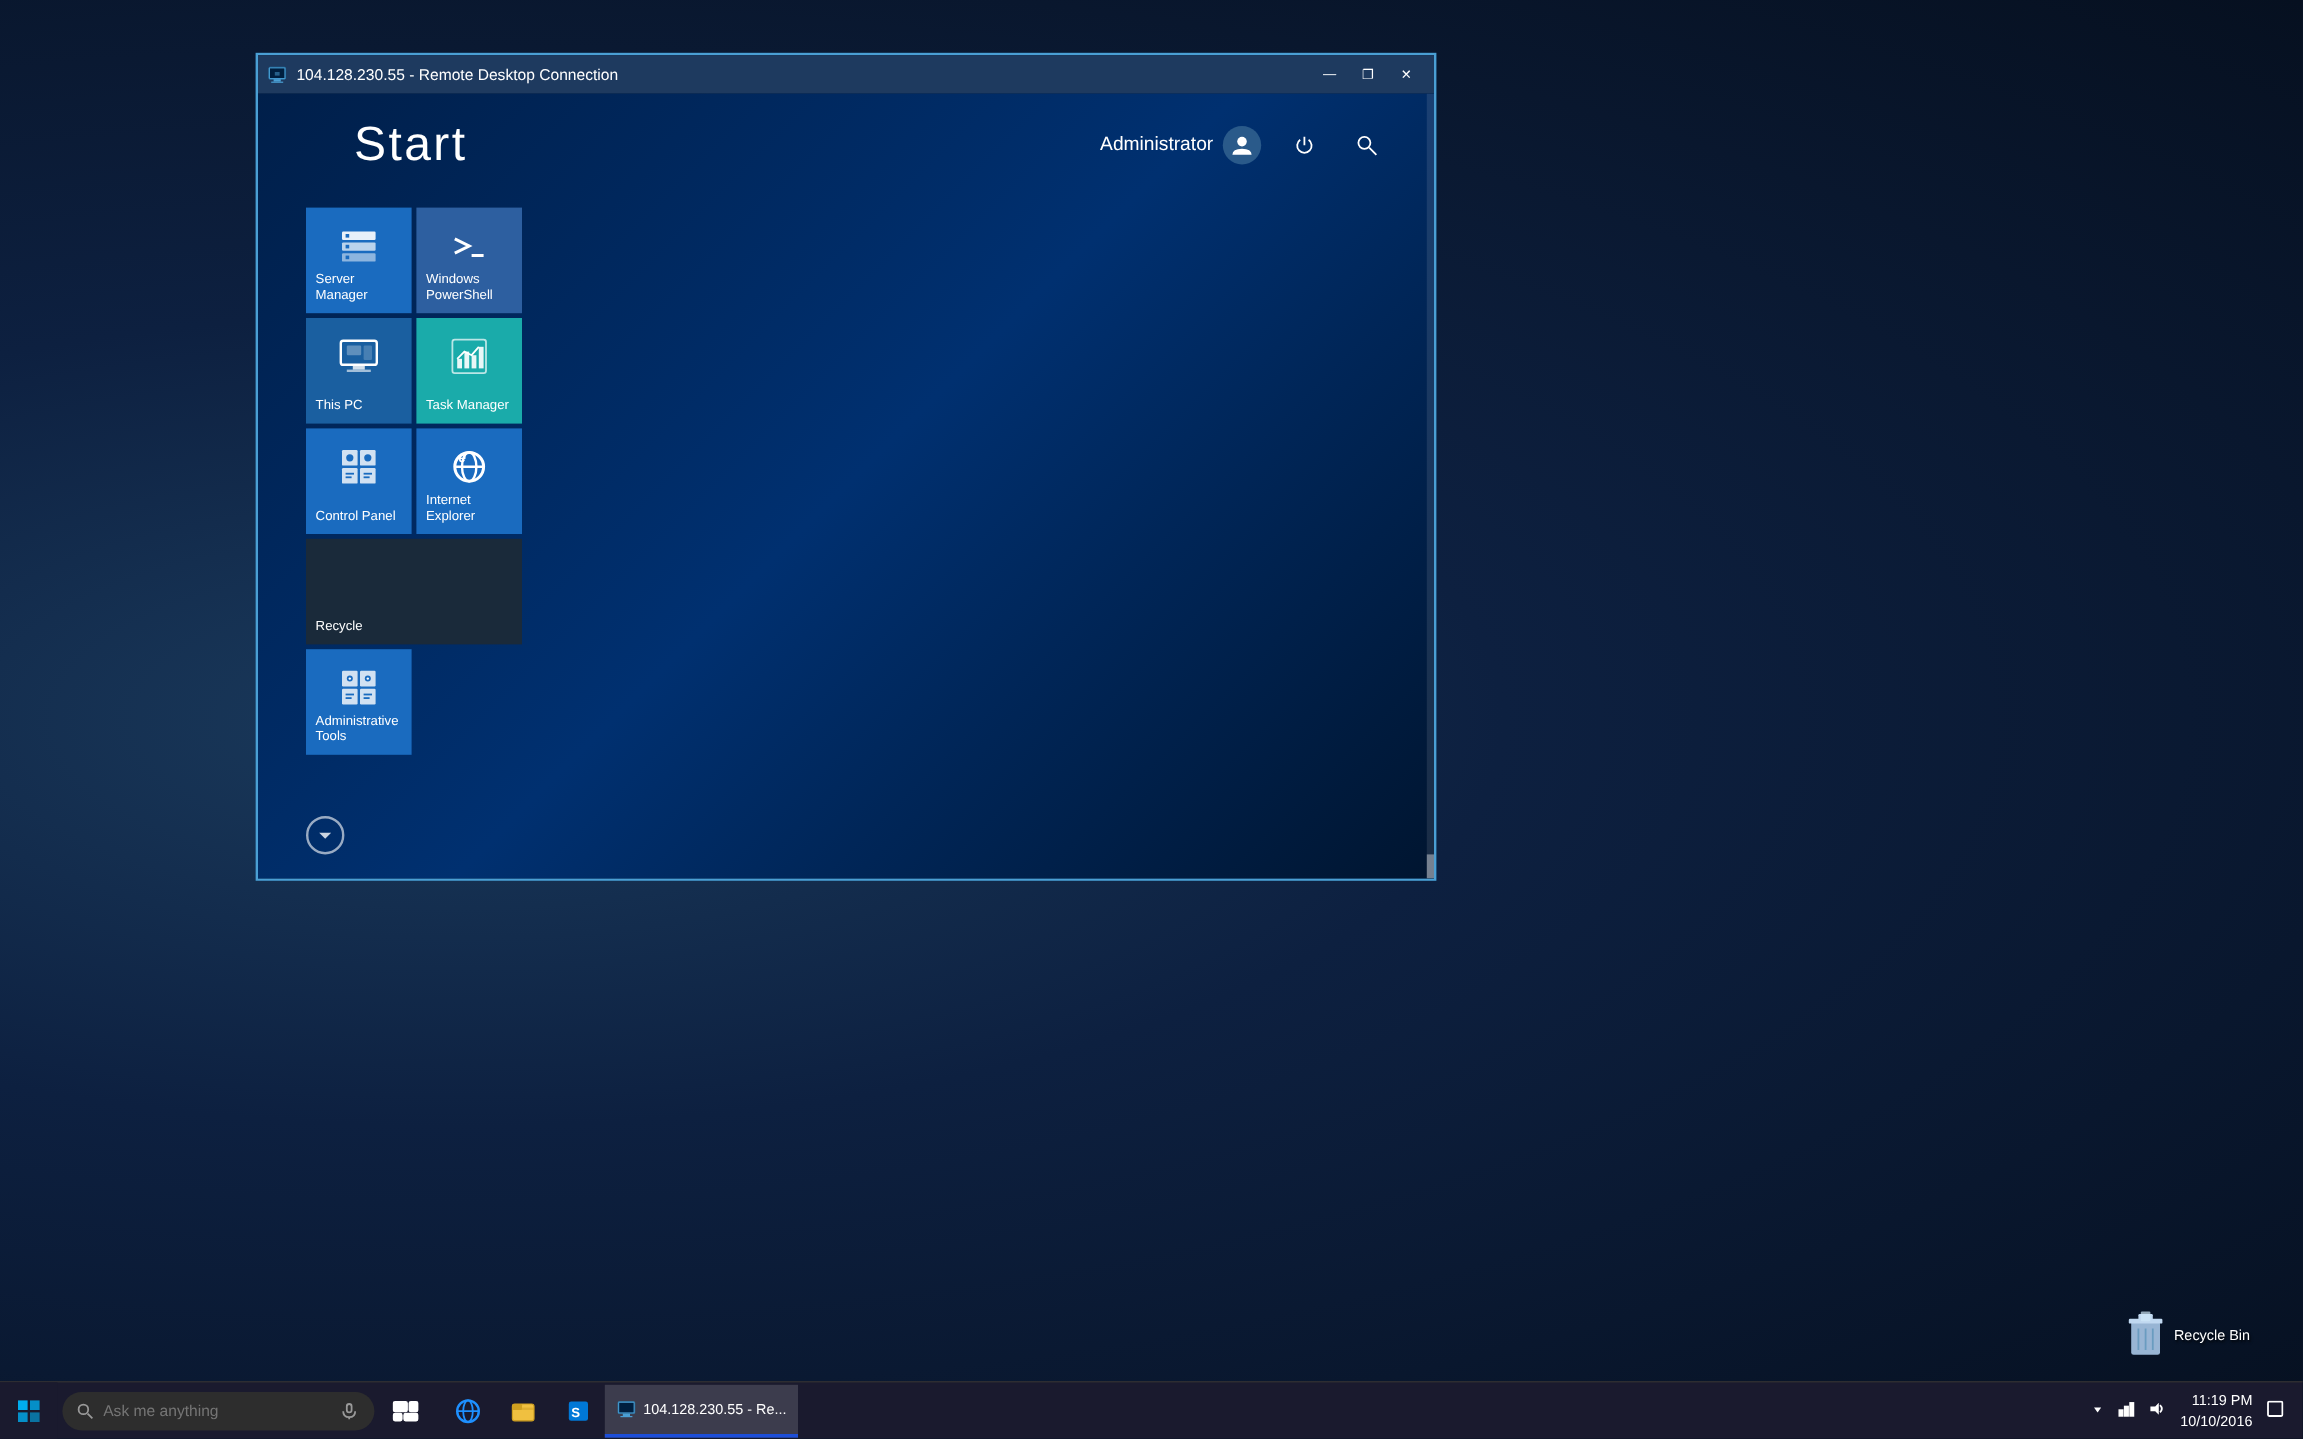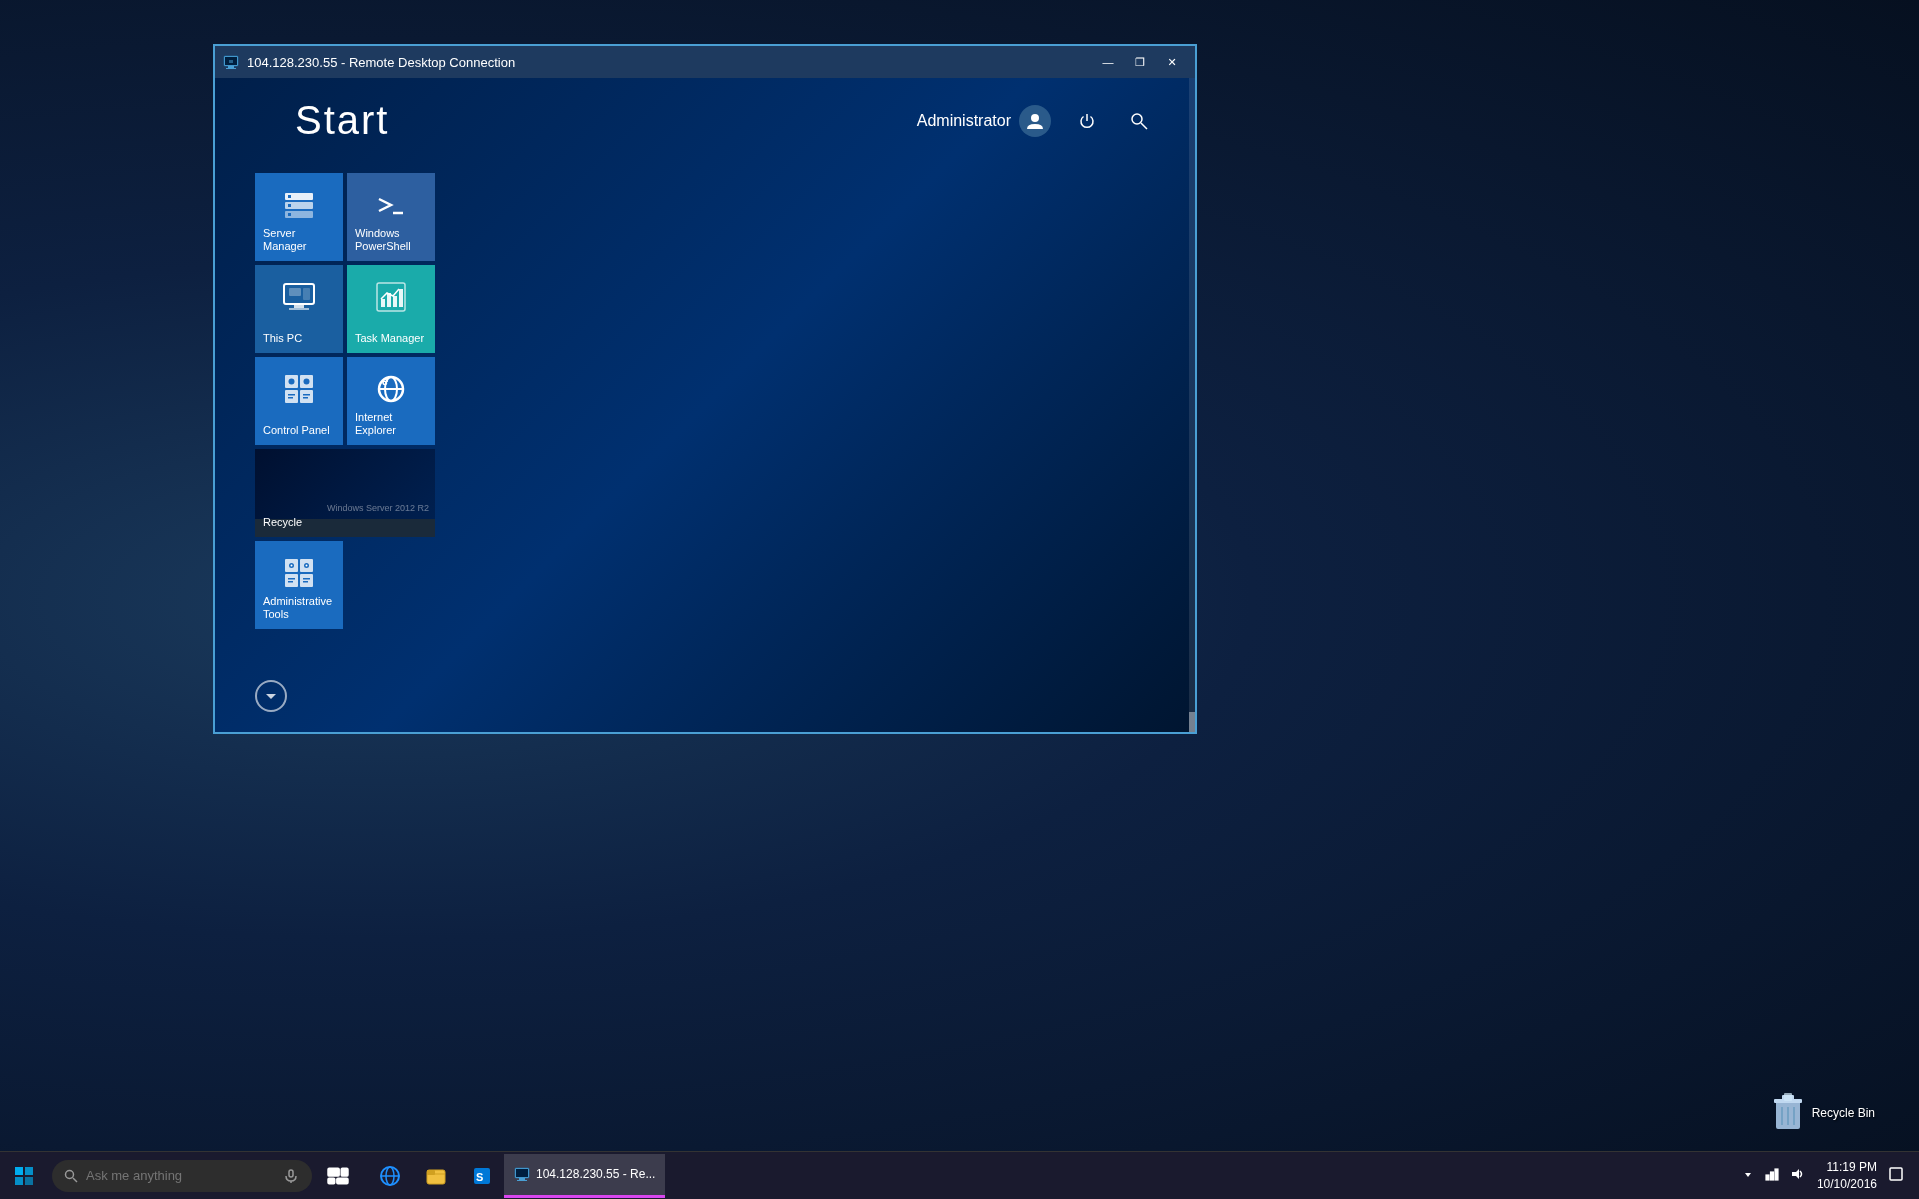--- a/index.html
+++ b/index.html
@@ -311,21 +311,21 @@
 
     
     .rdp-taskbar-btn {
       height: 44px;
       padding: 0 10px;
       display: flex;
       align-items: center;
       gap: 6px;
       cursor: pointer;
       background: rgba(255,255,255,0.15);
-      border-bottom: 3px solid #d946ef;
+      border-bottom: 3px solid #1d4ed8;
       min-width: 160px;
       max-width: 200px;
     }
     .rdp-taskbar-label {
       color: white;
       font-size: 12px;
       white-space: nowrap;
       overflow: hidden;
       text-overflow: ellipsis;
     }
@@ -505,23 +505,20 @@
               <line x1="6" y1="18" x2="30" y2="18" stroke="white" stroke-width="2"></line>
               <text x="9" y="14" fill="white" font-size="11" font-weight="bold" font-style="italic">e</text>
             </svg>
           </div>
           <span class="tile-label">Internet Explorer</span>
         </div>
       </div>
 
       <div class="tile-row">
         <div class="tile tile-desktop" style="position:relative; width:180px; height:88px;">
-          <div class="desktop-preview" style="position:absolute; inset:0; background: linear-gradient(135deg, #001030 0%, #002050 100%);">
-            <span style="position:absolute; bottom:6px; right:6px; font-size:9px; color:rgba(255,255,255,0.4);">Windows Server 2012 R2</span>
-          </div>
           <span class="tile-label" style="position:absolute; bottom:8px; left:8px; z-index:2;">Recycle</span>
         </div>
       </div>
 
       <div class="tile-row">
         <div class="tile tile-sm tile-admin-tools" style="position:relative;">
           <div class="tile-icon-svg">
             <svg width="36" height="36" viewBox="0 0 36 36">
               <rect x="4" y="4" width="13" height="13" rx="1" fill="white" opacity="0.8"></rect>
               <rect x="19" y="4" width="13" height="13" rx="1" fill="white" opacity="0.8"></rect>

